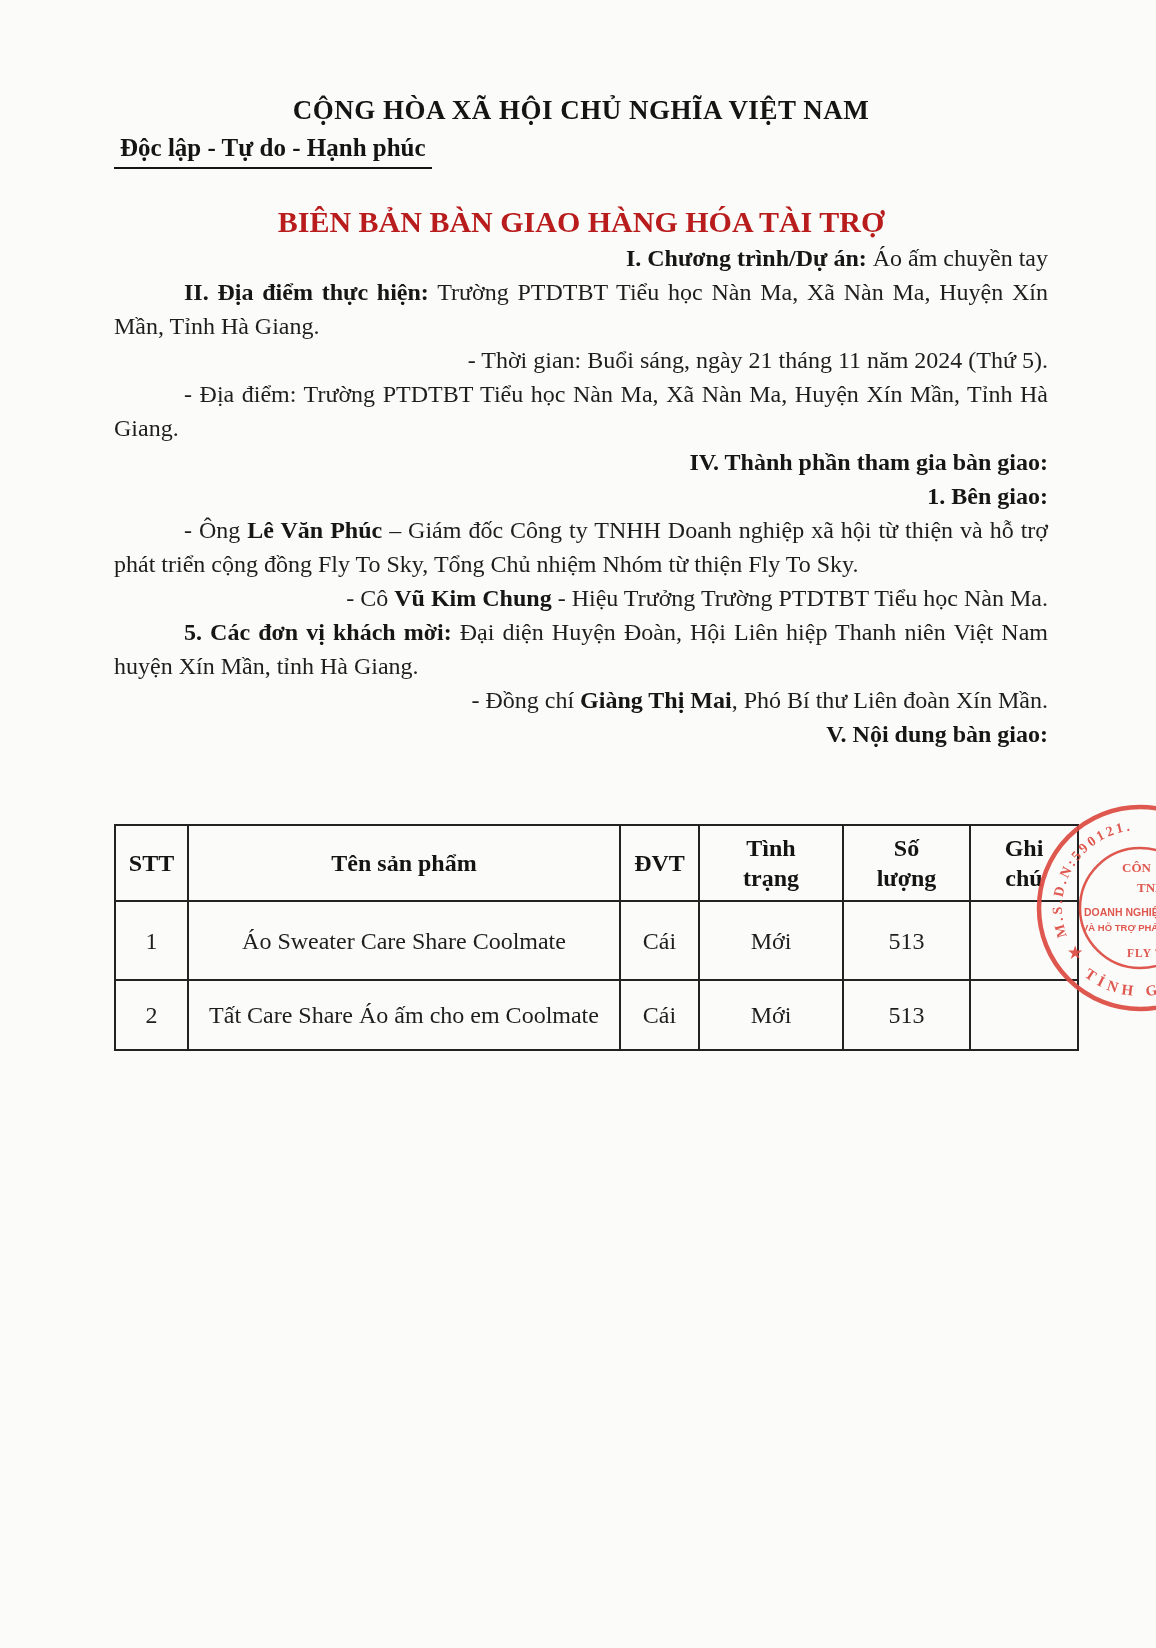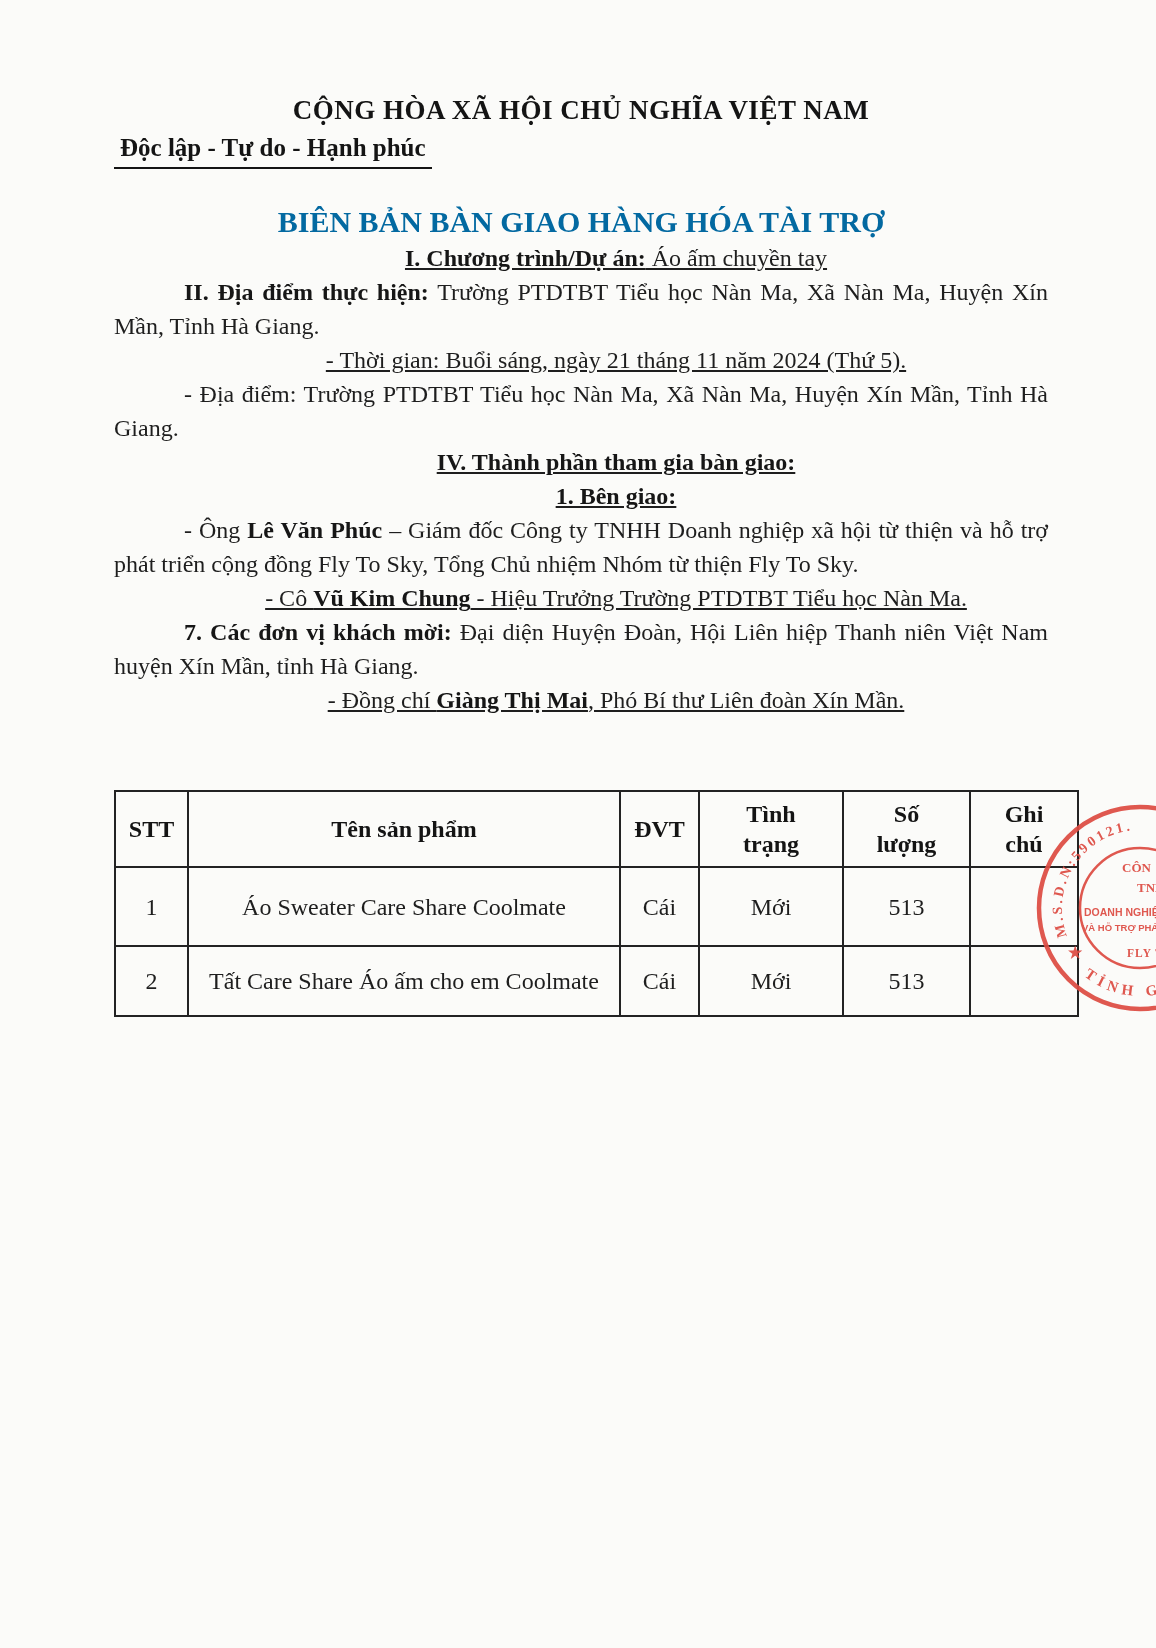--- a/index.html
+++ b/index.html
@@ -39,30 +39,30 @@
     border-bottom: 2.5px solid #141414;
     padding: 0 6px 3px 6px;
     color: #141414;
   }
   .title {
     margin: 34px 0 0 0;
     text-align: center;
     font-weight: bold;
     font-size: 30px;
     line-height: 38px;
-    color: #0369a1;
+    color: #b91c1c;
   }
   p.para {
     margin: 0;
     font-size: 24px;
     line-height: 34px;
     text-indent: 70px;
     text-align: justify;
   }
-  p.para.noj { text-align: center; text-decoration: underline; }
+  p.para.noj { text-align: right; }
   .mt-first { margin-top: 46px; }
   .mt { margin-top: 30px; }
   b { color: #161616; }
   table.goods {
     margin-top: 73px;
     border-collapse: collapse;
     table-layout: fixed;
     width: 963px;
     font-size: 24px;
   }
@@ -115,23 +115,24 @@
 
     <p class="para noj">- Thời gian: Buổi sáng, ngày 21 tháng 11 năm 2024 (Thứ 5).</p>
     <p class="para">- Địa điểm: Trường PTDTBT Tiểu học Nàn Ma, Xã Nàn Ma, Huyện Xín Mần, Tỉnh Hà Giang.</p>
 
     <p class="para mt noj"><b>IV. Thành phần tham gia bàn giao:</b></p>
     <p class="para noj"><b>1. Bên giao:</b></p>
     <p class="para"><span>- Ông </span><b>Lê Văn Phúc</b><span> – Giám đốc Công ty TNHH Doanh nghiệp xã hội từ thiện và hỗ trợ phát triển cộng đồng Fly To Sky, Tổng Chủ nhiệm Nhóm từ thiện Fly To Sky.</span></p>
 
     <p class="para noj"><span>- Cô </span><b>Vũ Kim Chung</b><span> - Hiệu Trưởng Trường PTDTBT Tiểu học Nàn Ma.</span></p>
 
-    <p class="para mt"><b>7. Các đơn vị khách mời:</b><span> Đại diện Huyện Đoàn, Hội Liên hiệp Thanh niên Việt Nam huyện Xín Mần, tỉnh Hà Giang.</span></p>
+    <p class="para mt"><b>5. Các đơn vị khách mời:</b><span> Đại diện Huyện Đoàn, Hội Liên hiệp Thanh niên Việt Nam huyện Xín Mần, tỉnh Hà Giang.</span></p>
     <p class="para noj"><span>- Đồng chí </span><b>Giàng Thị Mai</b><span>, Phó Bí thư Liên đoàn Xín Mần.</span></p>
 
+    <p class="para mt noj"><b>V. Nội dung bàn giao:</b></p>
 
     <table class="goods">
       <colgroup>
         <col style="width:73px">
           <col style="width:432px">
           <col style="width:79px">
         <col style="width:144px">
           <col style="width:127px">
           <col style="width:108px">
       </colgroup>

